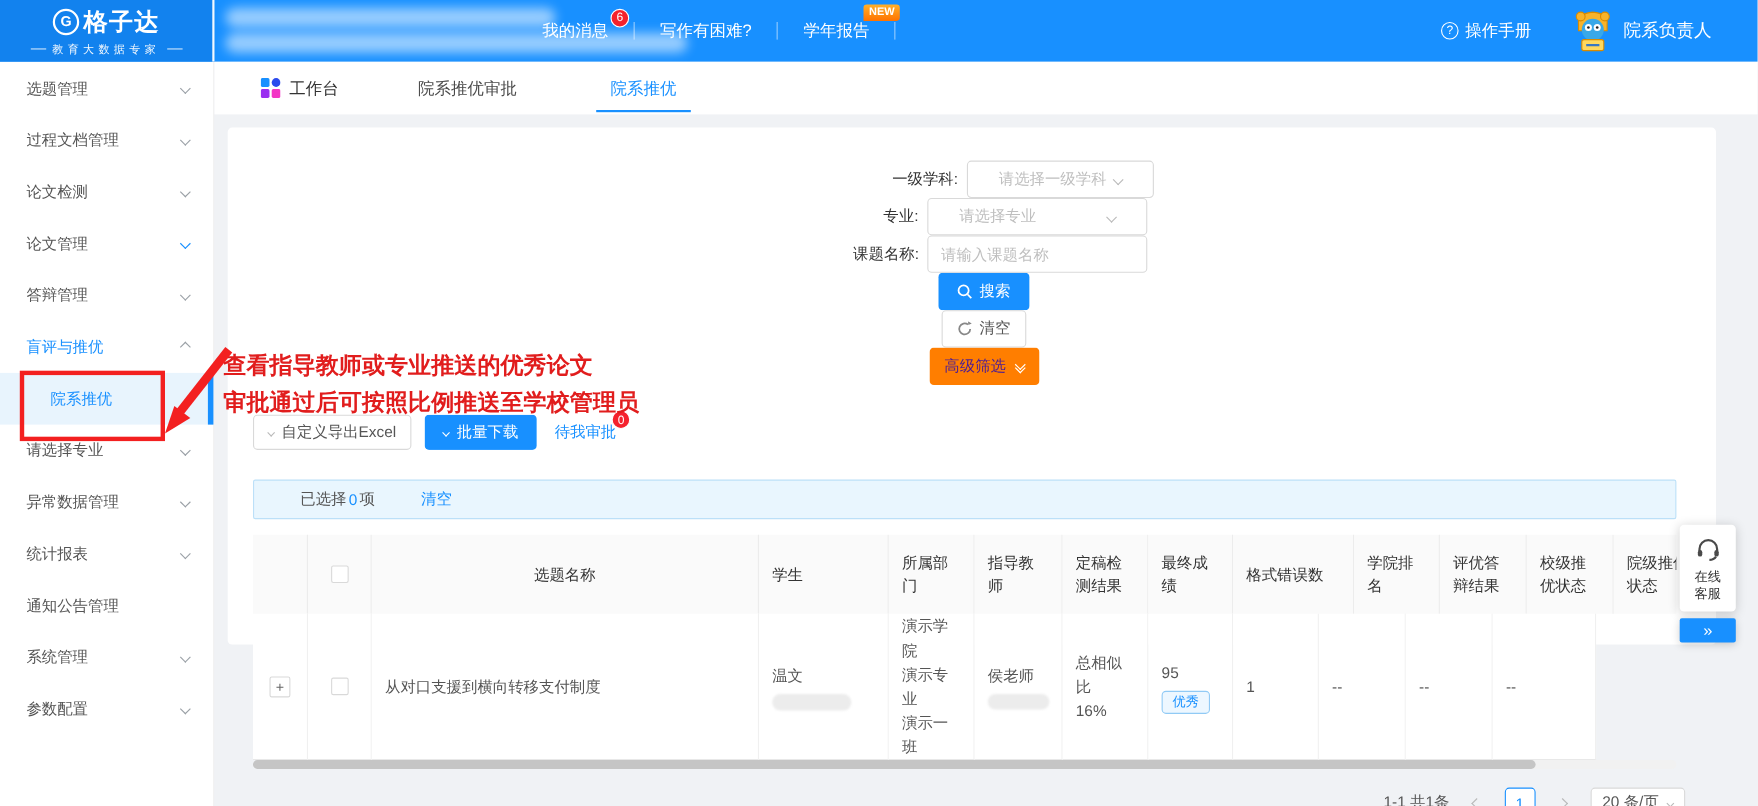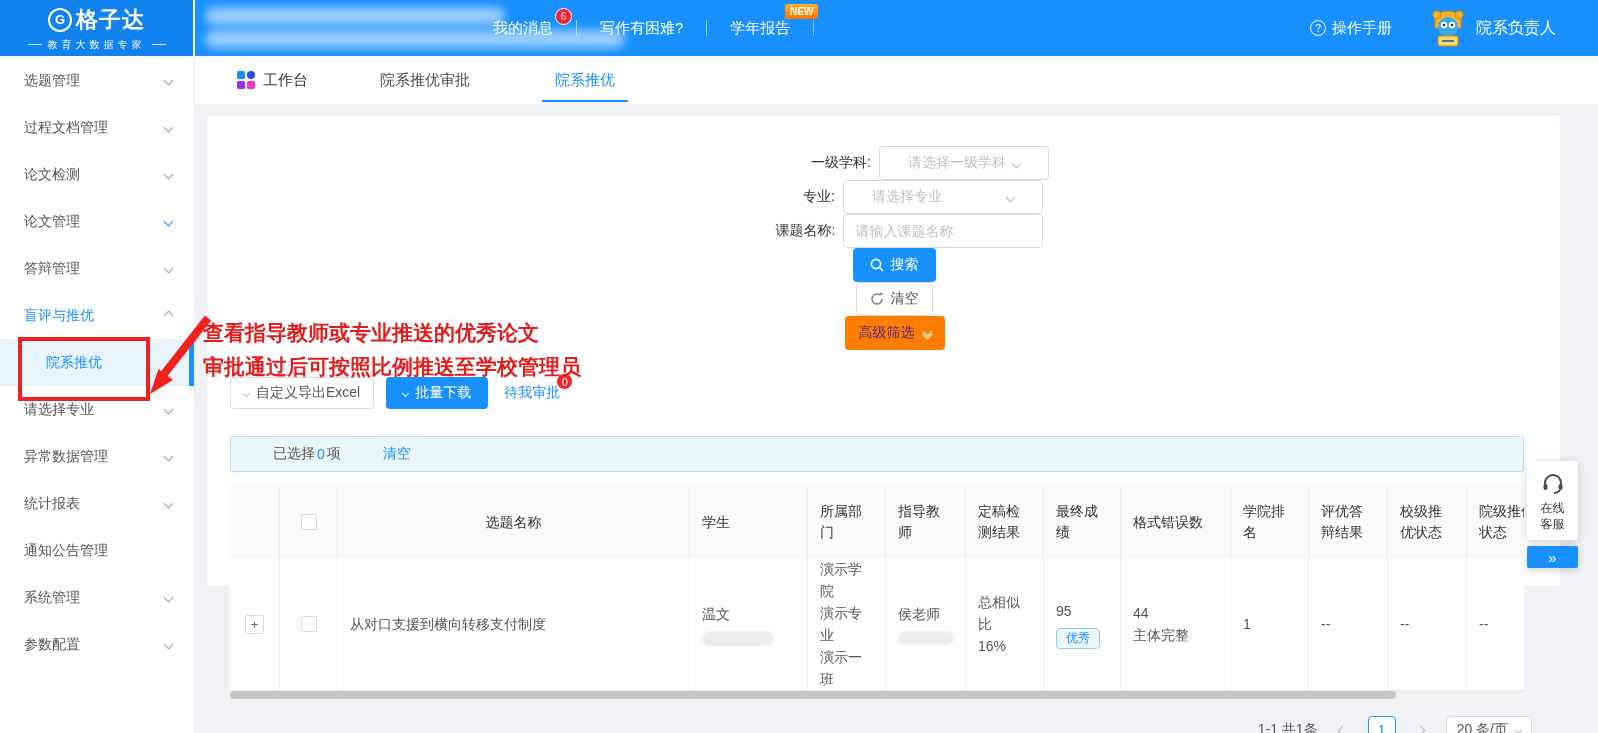--- a/index.html
+++ b/index.html
@@ -112,21 +112,21 @@
   .pg-page { width:28px; height:28px; border:1px solid #1890ff; border-radius:4px; color:#1890ff; display:flex;
     align-items:center; justify-content:center; cursor:pointer; background:#fff; }
   .pg-size { height:28px; border:1px solid #d9d9d9; border-radius:4px; display:flex; align-items:center; gap:8px;
     padding:0 10px; cursor:pointer; background:#fff; white-space:nowrap; }
   
   .annotation-text { position:absolute; left:203px; top:316px; z-index:7; color:#e11d1d; font-weight:bold;
     font-size:21px; line-height:34px; white-space:nowrap; pointer-events:none; }
   .annotation-box { position:absolute; left:18px; top:337px; width:132px; height:64px; border:4px solid #f32020;
     z-index:7; pointer-events:none; }
   .annotation-arrow { position:absolute; left:138px; top:310px; z-index:7; pointer-events:none; }
-  .service-panel { position:absolute; left:1527px; top:461px; width:51px; z-index:8; }
+  .service-panel { position:absolute; left:1527px; top:477px; width:51px; z-index:8; }
   .service-card { background:#fff; border-radius:4px; box-shadow:0 2px 10px rgba(0,0,0,.18); display:flex;
     flex-direction:column; align-items:center; padding:10px 0 8px; }
   .service-label { font-size:12px; color:#333; line-height:16px; margin-top:5px; text-align:center; }
   .service-collapse { margin-top:6px; height:22px; background:#1890ff; color:#fff; border-radius:2px;
     display:flex; align-items:center; justify-content:center; font-size:15px; cursor:pointer;
     box-shadow:0 2px 8px rgba(0,0,0,.18); }
   .dash-icon { width:18px; height:18px; flex:none; }
   .dblchev { display:flex; flex-direction:column; margin-left:2px; }
   .dblchev .chev { margin-top:-4px; }
   .dblchev .chev:first-child { margin-top:0; }
@@ -372,24 +372,20 @@
               <span class="blob teacher"></span>
             </div>
             <div class="td col-result">
               <span>总相似比</span>
               <span>16%</span>
             </div>
             <div class="td col-score">
               <span>95</span>
               <span class="tag-excellent">优秀</span>
             </div>
-            <div class="td col-fmt">
-              <span>44</span>
-              <span>主体完整</span>
-            </div>
             <div class="td col-rank">
               <span>1</span>
             </div>
             <div class="td col-defense">
               <span>--</span>
             </div>
             <div class="td col-school">
               <span>--</span>
             </div>
             <div class="td col-college">

